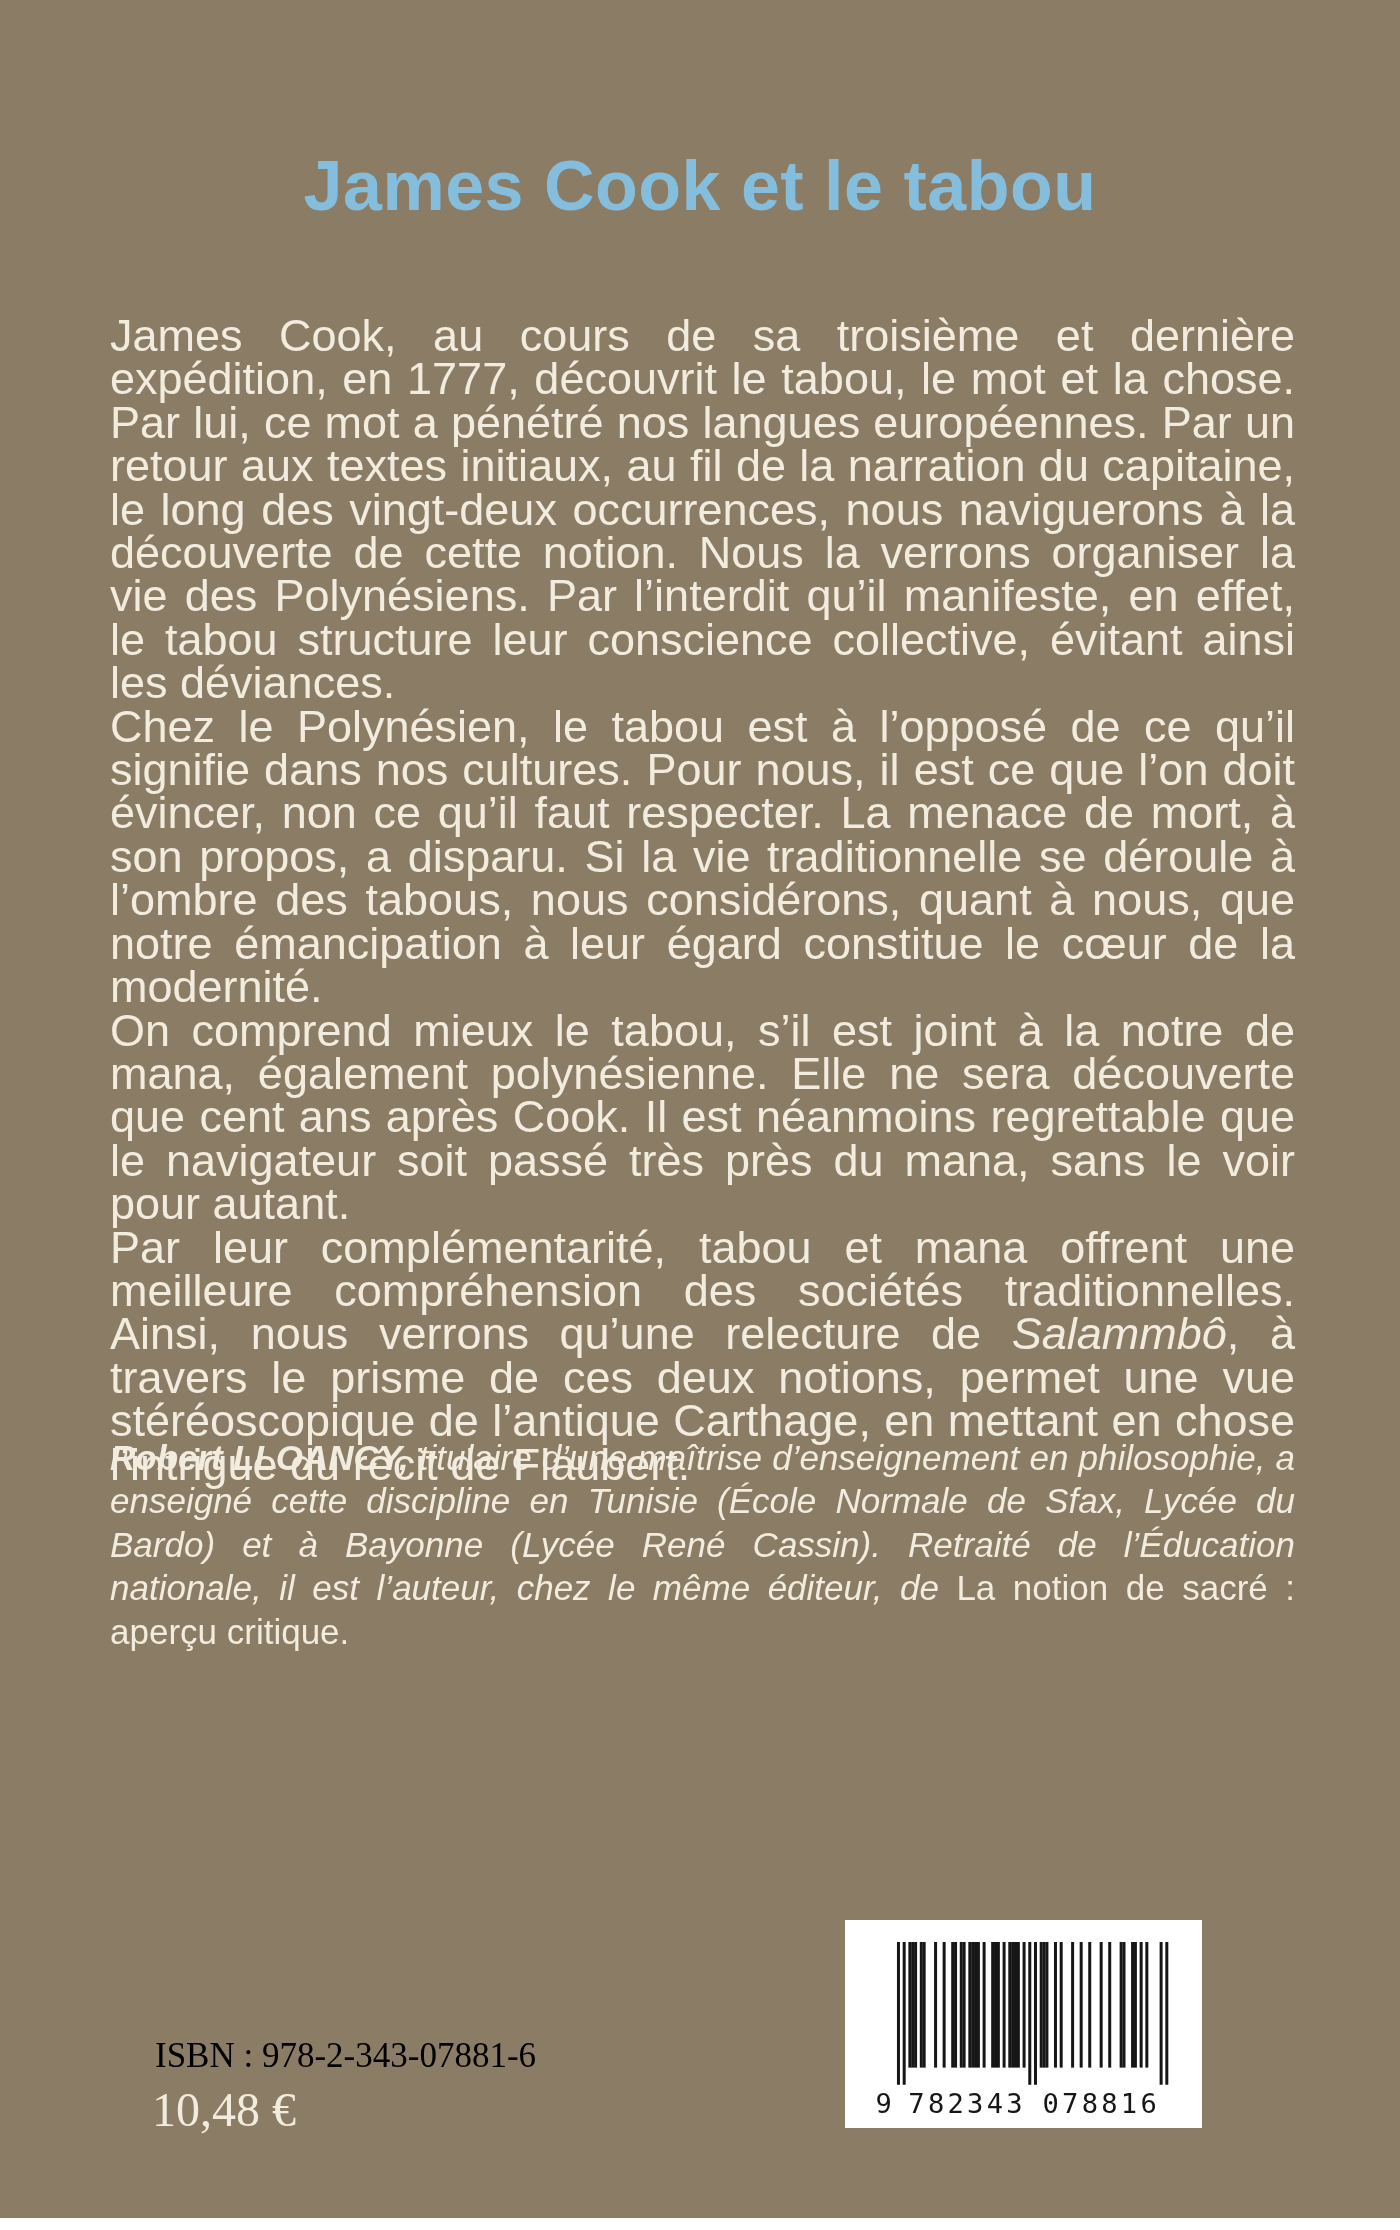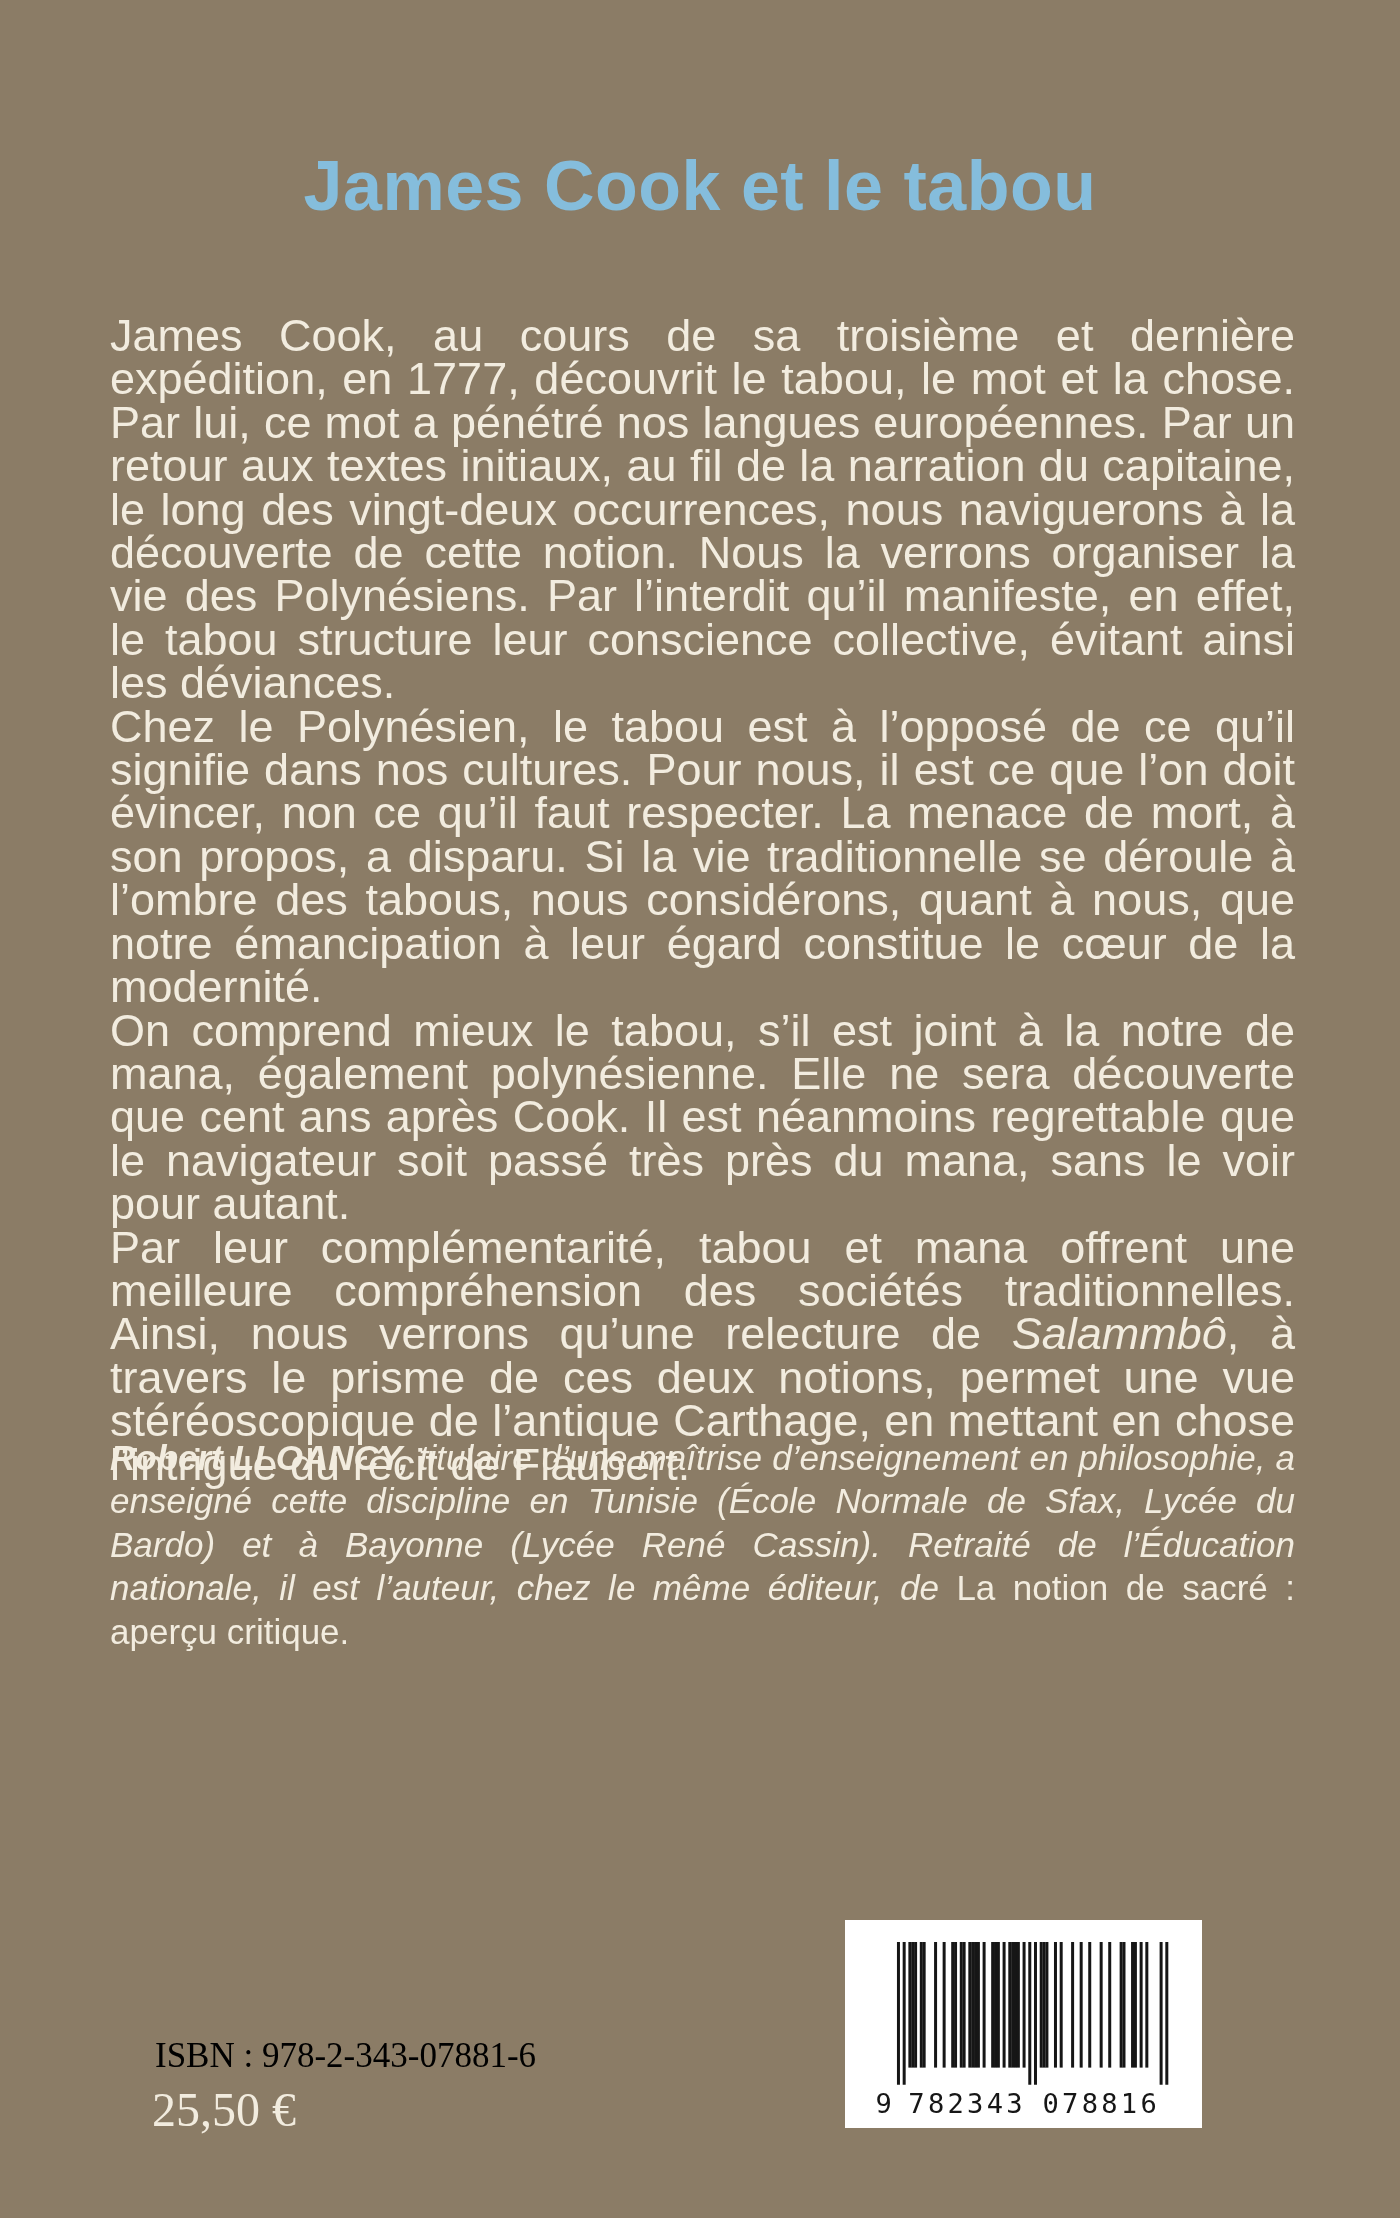--- a/index.html
+++ b/index.html
@@ -91,21 +91,21 @@
     <p>James Cook, au cours de sa troisième et dernière expédition, en 1777, découvrit le tabou, le mot et la chose. Par lui, ce mot a pénétré nos langues européennes. Par un retour aux textes initiaux, au fil de la narration du capitaine, le long des vingt-deux occurrences, nous naviguerons à la découverte de cette notion. Nous la verrons organiser la vie des Polynésiens. Par l’interdit qu’il manifeste, en effet, le tabou structure leur conscience collective, évitant ainsi les déviances.</p>
     <p>Chez le Polynésien, le tabou est à l’opposé de ce qu’il signifie dans nos cultures. Pour nous, il est ce que l’on doit évincer, non ce qu’il faut respecter. La menace de mort, à son propos, a disparu. Si la vie traditionnelle se déroule à l’ombre des tabous, nous considérons, quant à nous, que notre émancipation à leur égard constitue le cœur de la modernité.</p>
     <p>On comprend mieux le tabou, s’il est joint à la notre de mana, également polynésienne. Elle ne sera découverte que cent ans après Cook. Il est néanmoins regrettable que le navigateur soit passé très près du mana, sans le voir pour autant.</p>
     <p><span>Par leur complémentarité, tabou et mana offrent une meilleure compréhension des sociétés traditionnelles. Ainsi, nous verrons qu’une relecture de </span><em>Salammbô</em><span>, à travers le prisme de ces deux notions, permet une vue stéréoscopique de l’antique Carthage, en mettant en chose l’intrigue du récit de Flaubert.</span></p>
   </div>
 
   <p class="bio"><span class="author-name">Robert LLOANCY,</span><span> titulaire d’une maîtrise d’enseignement en philosophie, a enseigné cette discipline en Tunisie (École Normale de Sfax, Lycée du Bardo) et à Bayonne (Lycée René Cassin). Retraité de l’Éducation nationale, il est l’auteur, chez le même éditeur, de </span><span class="bio-book-title">La notion de sacré : aperçu critique.</span></p>
 
   <div class="isbn">ISBN : 978-2-343-07881-6</div>
 
-  <div class="price">25,50 €</div>
+  <div class="price">10,48 €</div>
 
   <div class="barcode-box">
     <svg id="barcode-svg" viewBox="0 0 105 62" xmlns="http://www.w3.org/2000/svg">
         <rect x="8" y="0" width="1.05" height="50"></rect>
         <rect x="10" y="0" width="1.05" height="50"></rect>
         <rect x="12" y="0" width="1.05" height="44"></rect>
         <rect x="13" y="0" width="1.05" height="44"></rect>
         <rect x="14" y="0" width="1.05" height="44"></rect>
         <rect x="16" y="0" width="1.05" height="44"></rect>
         <rect x="17" y="0" width="1.05" height="44"></rect>

